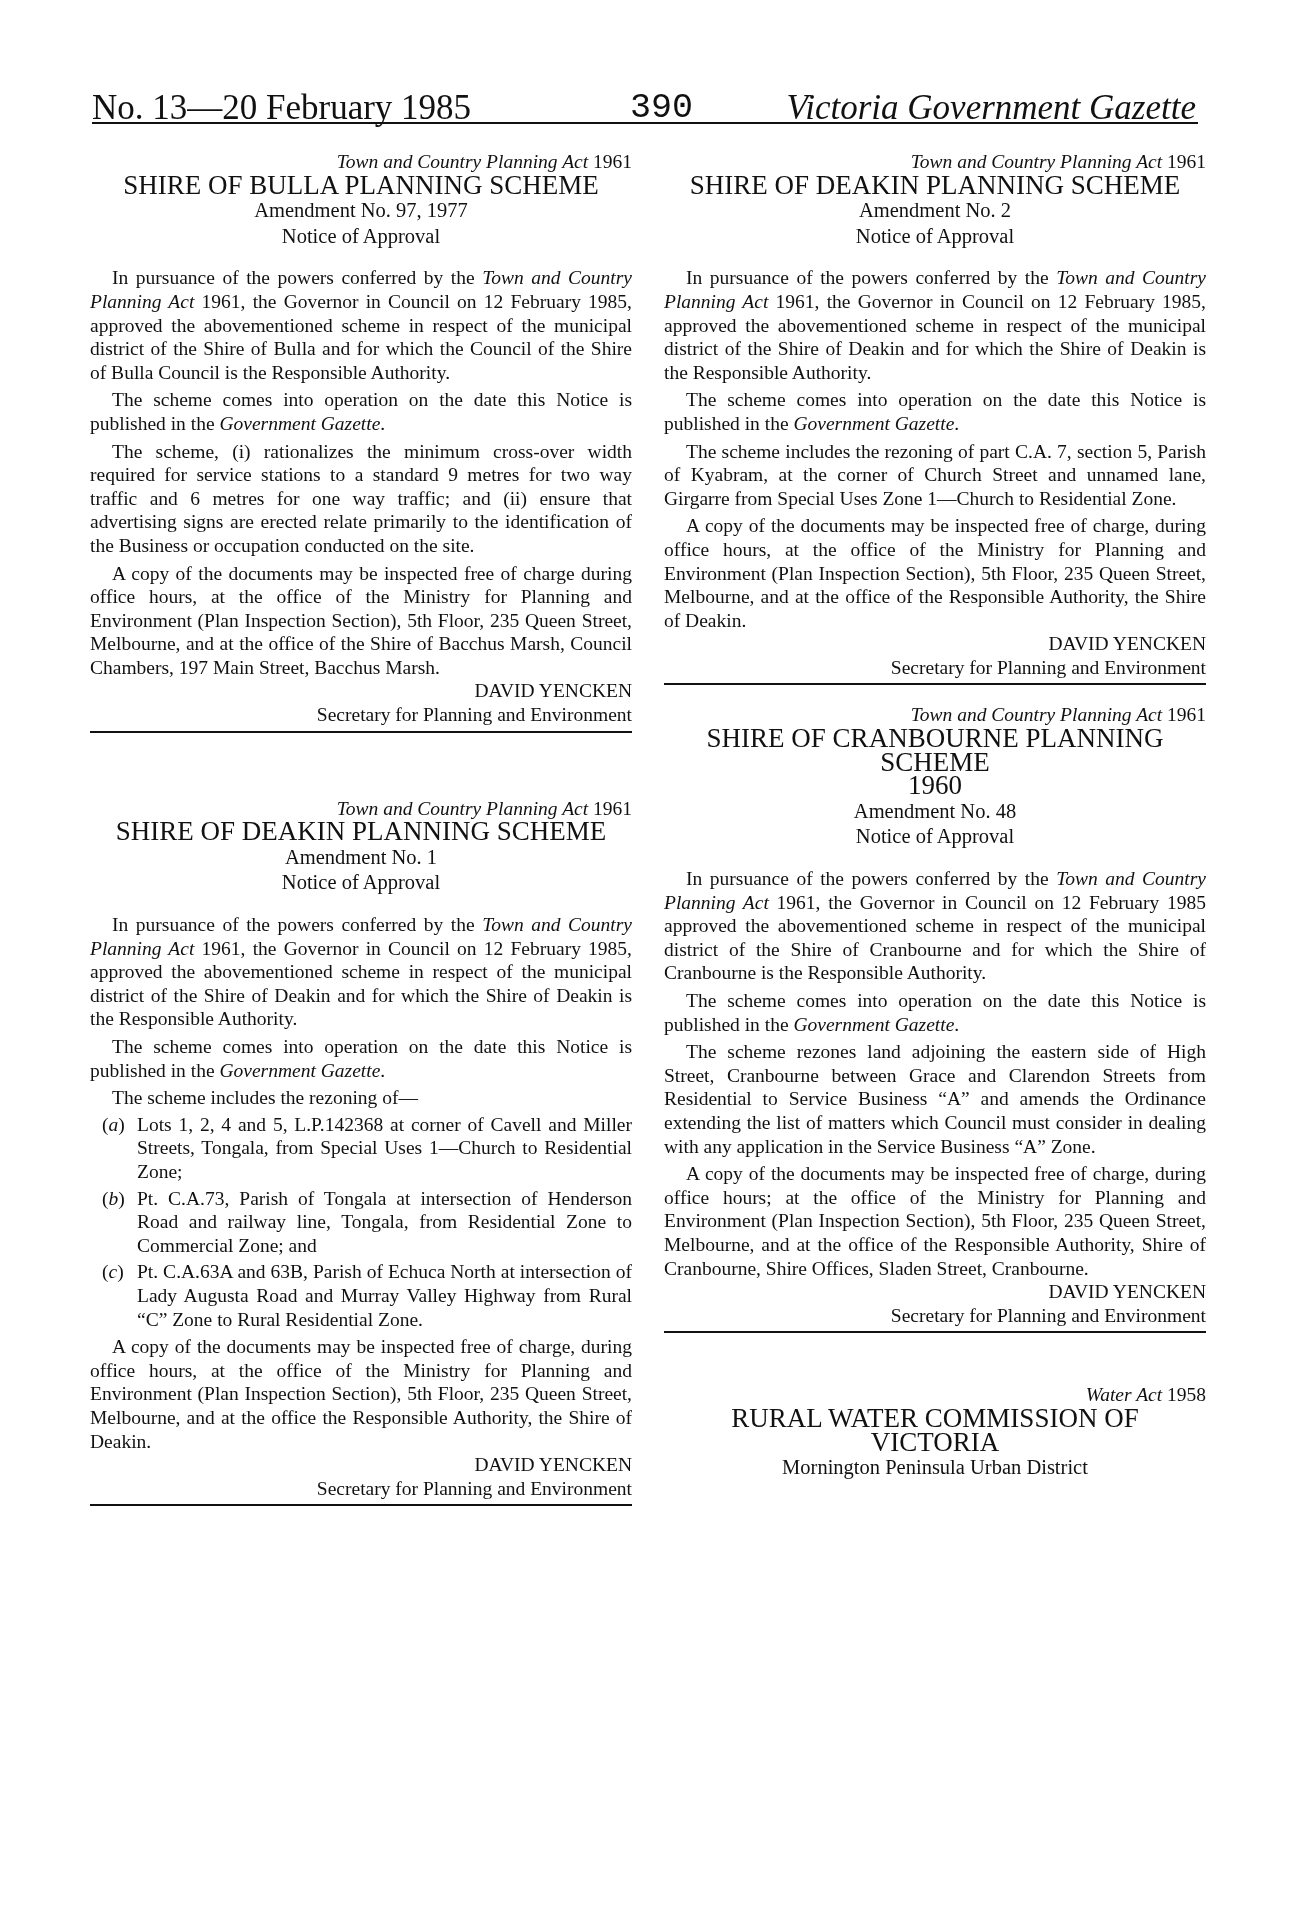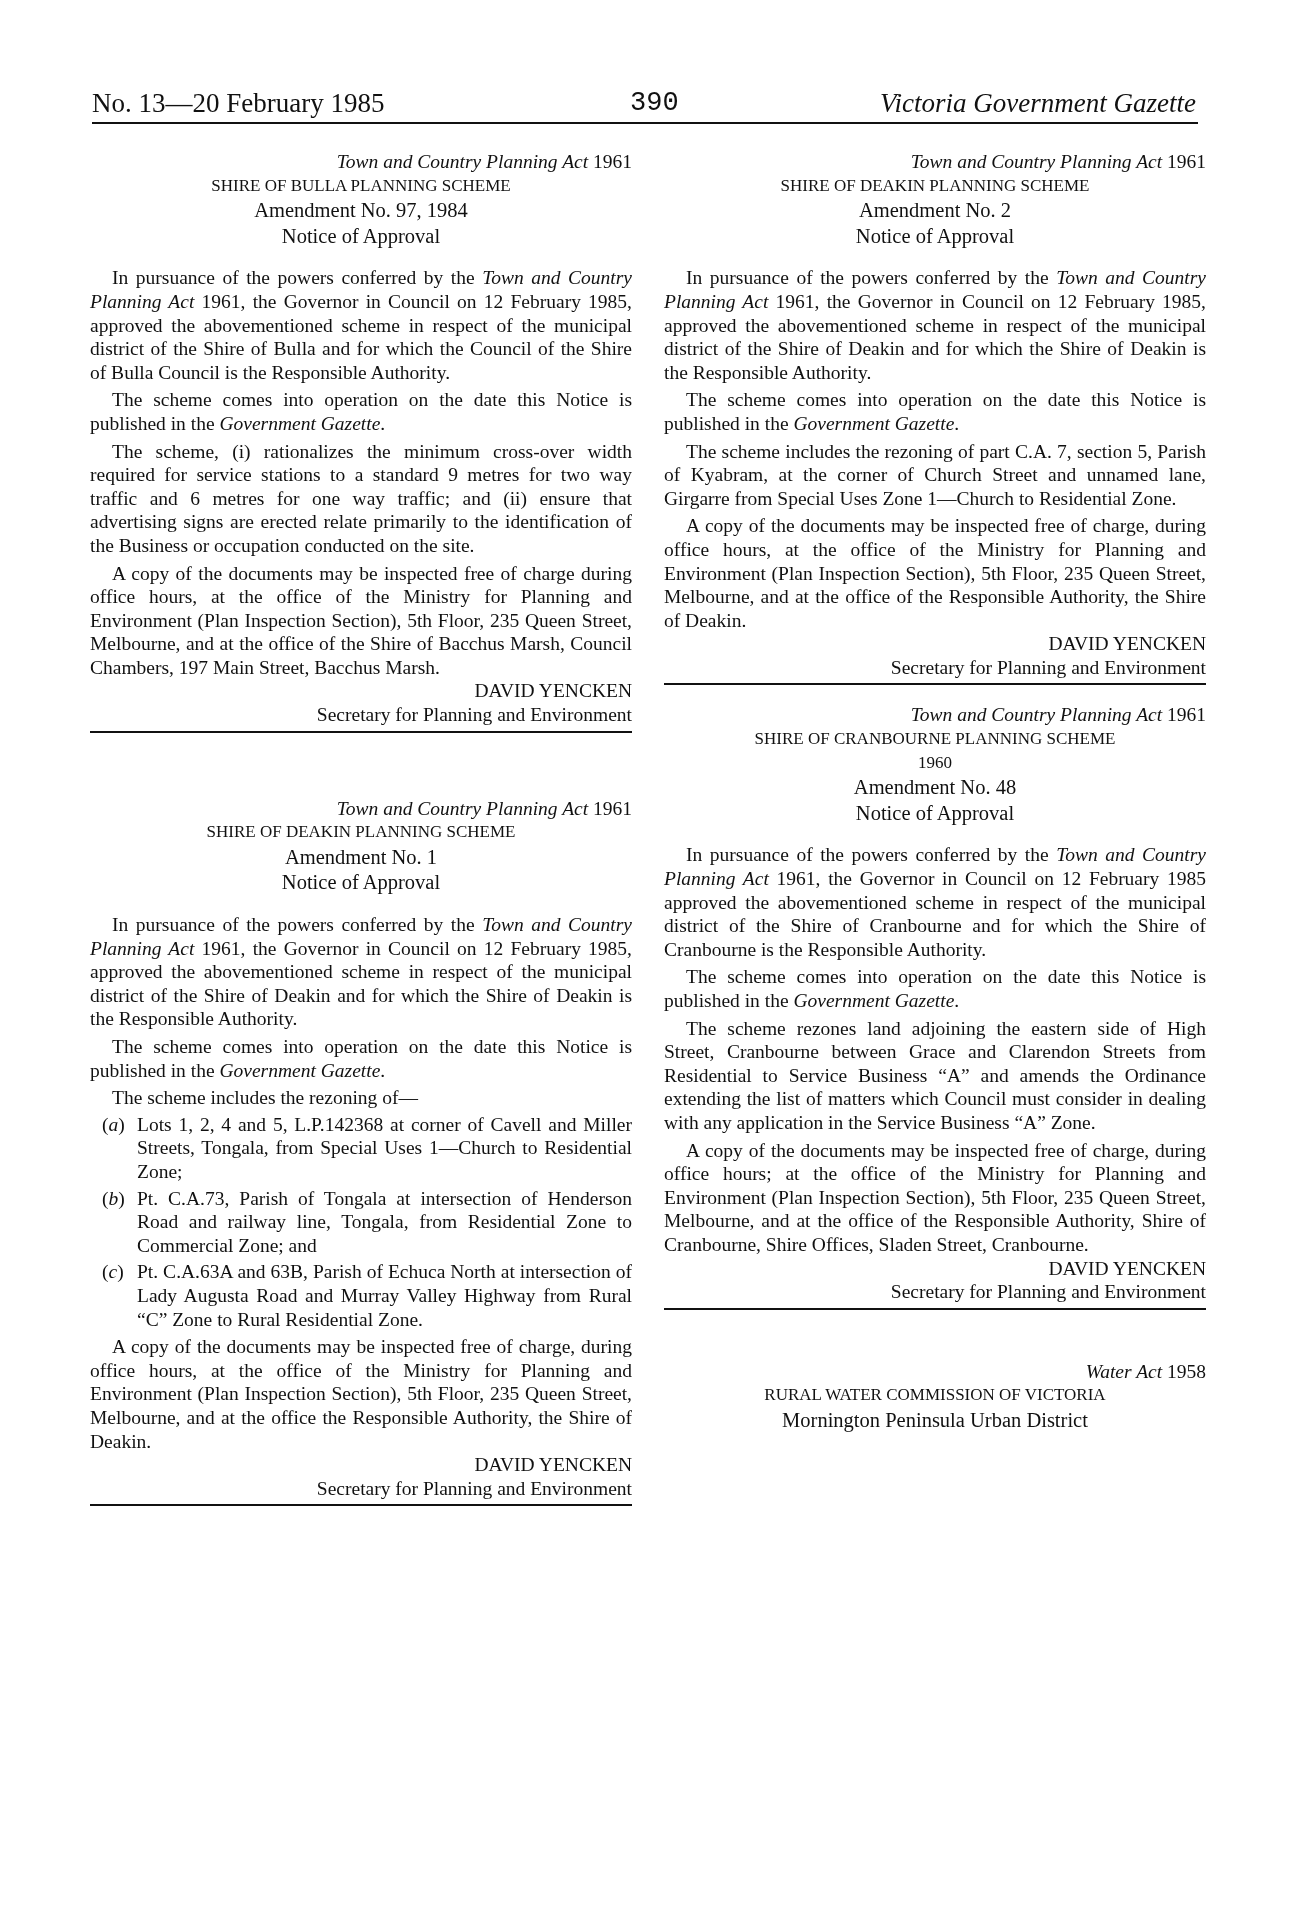--- a/index.html
+++ b/index.html
@@ -2,35 +2,35 @@
 <html><head>
 <meta charset="utf-8">
 <style>
   html, body { margin: 0; padding: 0; background: #ffffff; }
   body {
     width: 1296px; height: 1909px; position: relative; overflow: hidden;
     font-family: "Liberation Serif", "DejaVu Serif", serif; color: #111;
   }
   .header {
     position: absolute; left: 92px; top: 88px; width: 1104px; height: 36px;
-    font-size: 27px;
+    font-size: 35px;
   }
   .header .left { position: absolute; left: 0; top: 0; }
   .header .mid { position: absolute; left: 538px; top: 0; width: 80px; font-family: Liberation Mono, monospace; }
   .header .right { position: absolute; right: 0; top: 0; font-style: italic; }
   .header-rule {
     position: absolute; left: 92px; top: 122px; width: 1106px; height: 2px; background: #111;
   }
   .col { position: absolute; top: 150px; width: 542px; font-size: 19.5px; line-height: 23.6px; }
   .col.left { left: 90px; }
   .col.right { left: 664px; }
   .notice { }
   .act { text-align: right; font-style: italic; }
   .act span.yr { font-style: normal; }
-  .title { text-align: center; font-size: 17px; }
+  .title { text-align: center; font-size: 27px; }
   .amend, .noa { text-align: center; font-size: 20.5px; margin-top: 2px; }
   p { margin: 4px 0 0 0; text-align: justify; text-indent: 22px; }
   p.first { margin-top: 18px; }
   .sig { text-align: right; margin-top: 0; }
   .sig .name { display: block; }
   .sig .role { display: block; }
   .rule { height: 2px; background: #111; margin-top: 4px; }
   ol.items { list-style: none; margin: 2px 0 0 0; padding: 0; }
   ol.items li { position: relative; padding-left: 47px; text-align: justify; margin-top: 3px; }
   ol.items li .lbl { position: absolute; left: 12px; top: 0; }
@@ -45,21 +45,21 @@
   <span class="mid">390</span>
   <span class="right">Victoria Government Gazette</span>
 </div>
 <div class="header-rule"></div>
 
 <div class="col left">
 
   <section class="notice">
     <div class="act"><span>Town and Country Planning Act</span> <span class="yr">1961</span></div>
     <div class="title">SHIRE OF BULLA PLANNING SCHEME</div>
-    <div class="amend">Amendment No. 97, 1984</div>
+    <div class="amend">Amendment No. 97, 1977</div>
     <div class="noa">Notice of Approval</div>
     <p class="first"><span>In pursuance of the powers conferred by the </span><i>Town and Country Planning Act</i><span> 1961, the Governor in Council on 12 February 1985, approved the abovementioned scheme in respect of the municipal district of the Shire of Bulla and for which the Council of the Shire of Bulla Council is the Responsible Authority.</span></p>
     <p><span>The scheme comes into operation on the date this Notice is published in the </span><i>Government Gazette</i><span>.</span></p>
     <p>The scheme, (i) rationalizes the minimum cross-over width required for service stations to a standard 9 metres for two way traffic and 6 metres for one way traffic; and (ii) ensure that advertising signs are erected relate primarily to the identification of the Business or occupation conducted on the site.</p>
     <p>A copy of the documents may be inspected free of charge during office hours, at the office of the Ministry for Planning and Environment (Plan Inspection Section), 5th Floor, 235 Queen Street, Melbourne, and at the office of the Shire of Bacchus Marsh, Council Chambers, 197 Main Street, Bacchus Marsh.</p>
     <div class="sig">
       <span class="name">DAVID YENCKEN</span>
       <span class="role">Secretary for Planning and Environment</span>
     </div>
     <div class="rule"></div>

